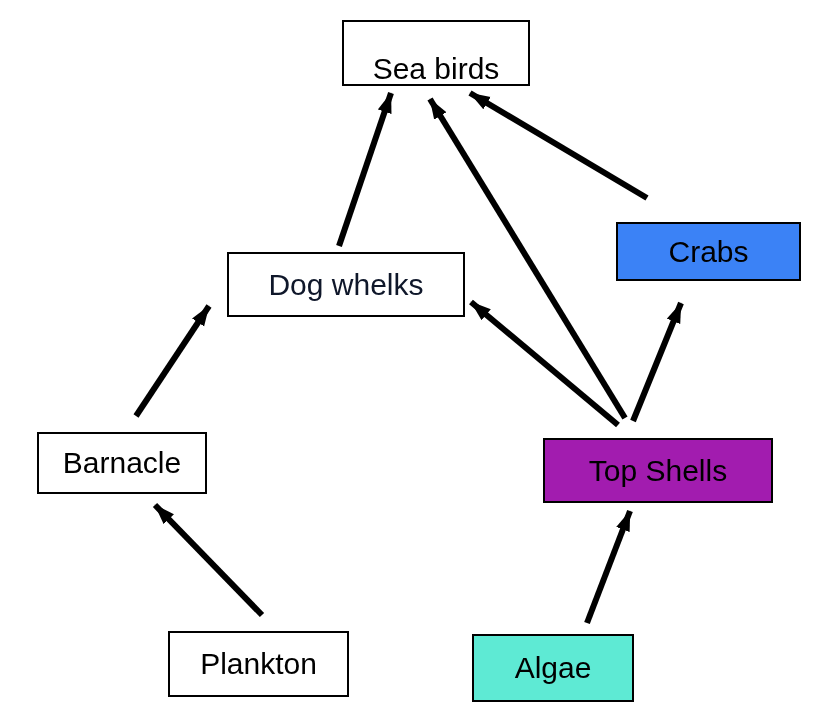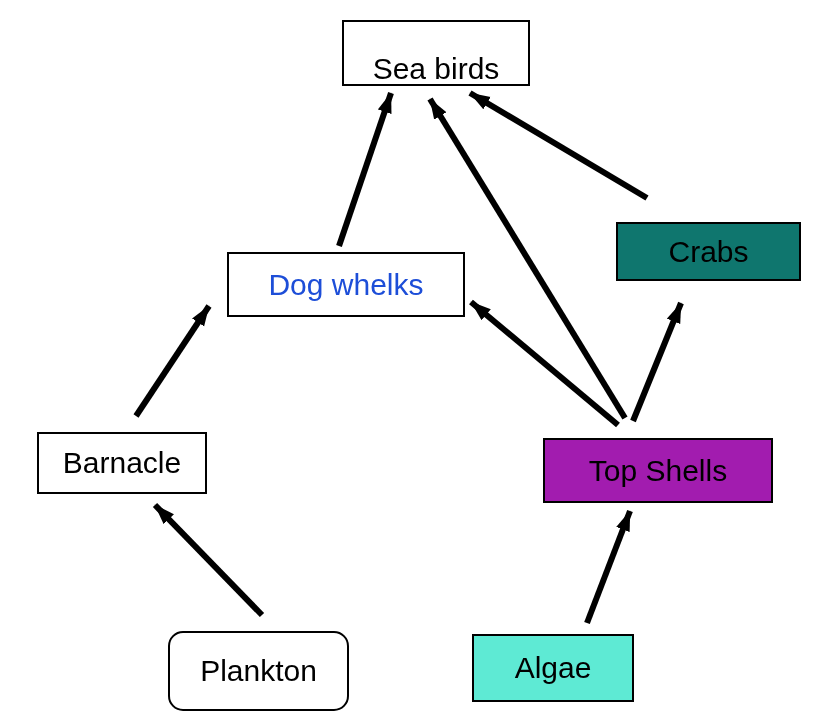--- a/index.html
+++ b/index.html
@@ -64,31 +64,31 @@
         <line x1="633" y1="421" x2="681" y2="303" stroke="#000000" stroke-width="6" marker-end="url(#arrowhead)"></line>
         <line x1="647" y1="198" x2="470" y2="93" stroke="#000000" stroke-width="6" marker-end="url(#arrowhead)"></line>
         <line x1="587" y1="623" x2="630" y2="511" stroke="#000000" stroke-width="6" marker-end="url(#arrowhead)"></line>
       </g>
   </svg>
   <div class="node-layer" id="node-layer">
       <div class="node" style="left: 342px; top: 20px; width: 188px; height: 66px; border-color: rgb(0, 0, 0); background: rgb(255, 255, 255); align-items: flex-end;">
         <span style="color: rgb(0, 0, 0);">Sea birds</span>
       </div>
       <div class="node" style="left: 227px; top: 252px; width: 238px; height: 65px; border-color: rgb(0, 0, 0); background: rgb(255, 255, 255);">
-        <span style="color: #1d4ed8;">Dog whelks</span>
+        <span style="color: #0f172a;">Dog whelks</span>
       </div>
-      <div class="node" style="left: 616px; top: 222px; width: 185px; height: 59px; border-color: rgb(0, 0, 0); background: #0f766e;">
+      <div class="node" style="left: 616px; top: 222px; width: 185px; height: 59px; border-color: rgb(0, 0, 0); background: #3b82f6;">
         <span style="color: rgb(0, 0, 0);">Crabs</span>
       </div>
       <div class="node" style="left: 37px; top: 432px; width: 170px; height: 62px; border-color: rgb(0, 0, 0); background: rgb(255, 255, 255);">
         <span style="color: rgb(0, 0, 0); text-align: center;">Barnacle</span>
       </div>
       <div class="node" style="left: 543px; top: 438px; width: 230px; height: 65px; border-color: rgb(0, 0, 0); background: #a21caf;">
         <span style="color: rgb(0, 0, 0);">Top Shells</span>
       </div>
-      <div class="node" style="left: 168px; top: 631px; width: 181px; height: 80px; border-color: rgb(0, 0, 0); background: rgb(255, 255, 255); border-radius: 15px;">
+      <div class="node" style="left: 168px; top: 631px; width: 181px; height: 66px; border-color: rgb(0, 0, 0); background: rgb(255, 255, 255);">
         <span style="color: rgb(0, 0, 0);">Plankton</span>
       </div>
       <div class="node" style="left: 472px; top: 634px; width: 162px; height: 68px; border-color: rgb(0, 0, 0); background: #5eead4;">
         <span style="color: rgb(0, 0, 0);">Algae</span>
       </div>
     </div>
 </div>
 
 </body></html>

